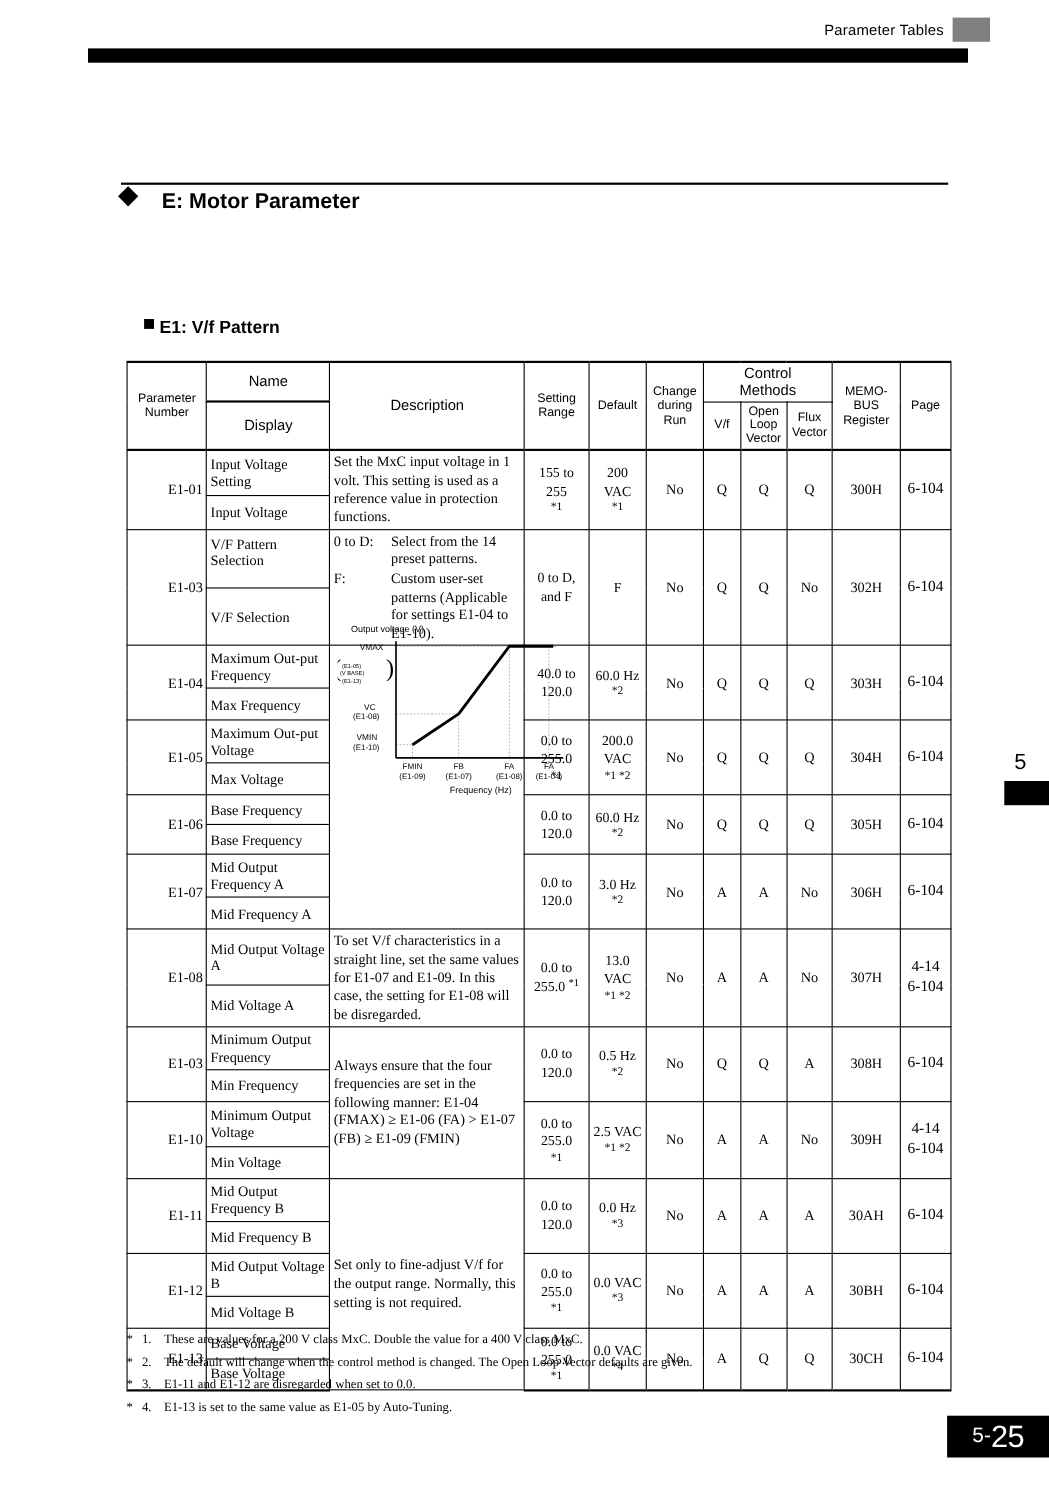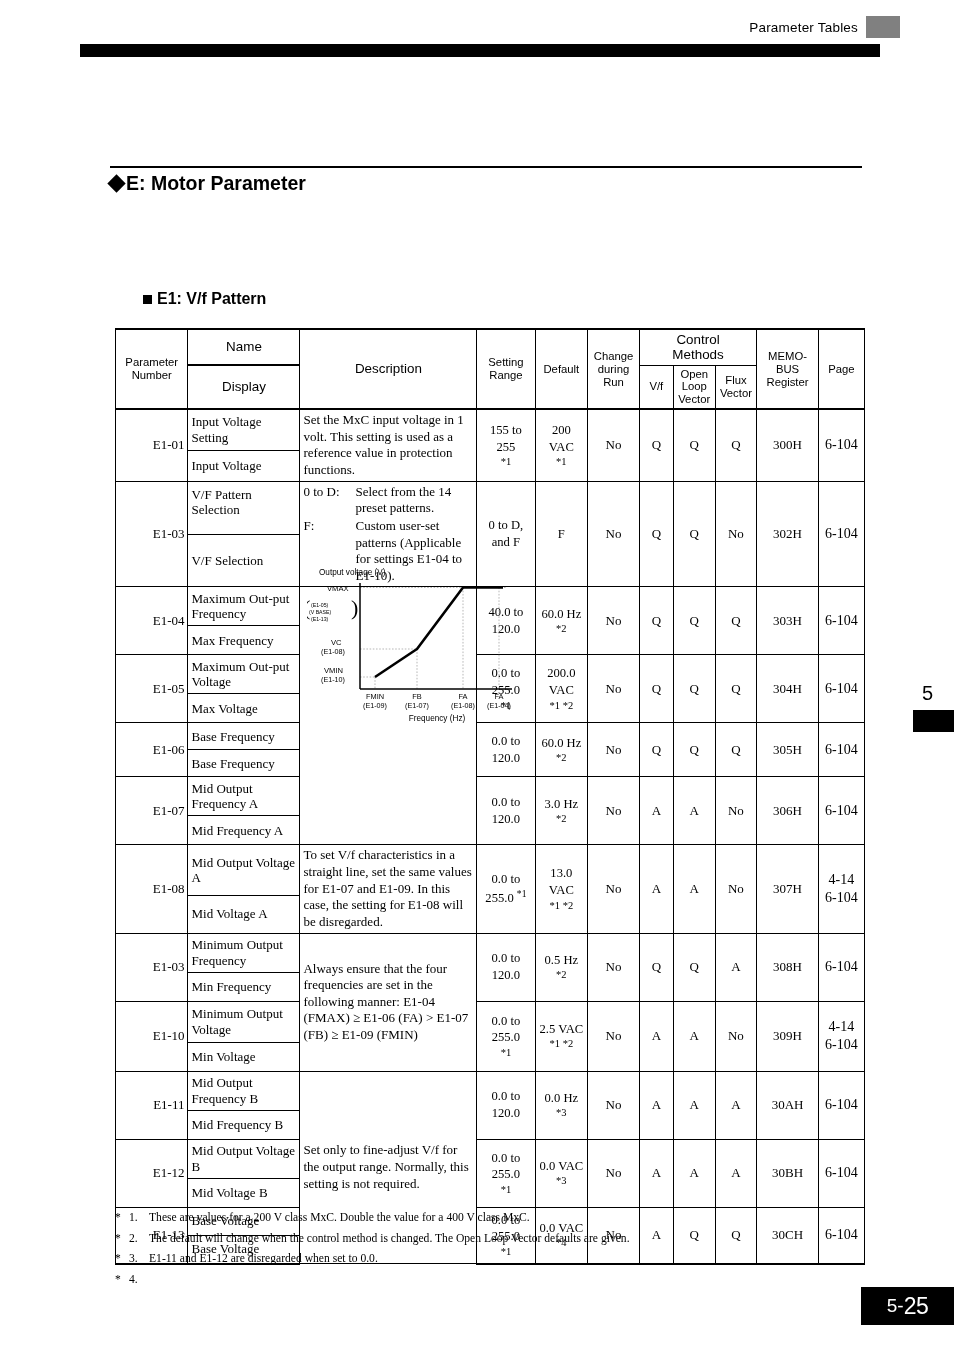--- a/index.html
+++ b/index.html
@@ -29,35 +29,35 @@
   }
 
   
   .sec-rule{
     position:absolute;left:110px;top:166px;width:752px;height:1.6px;background:#000;
   }
   .sec-title{
     position:absolute;left:110px;top:172px;
     font-family:"Liberation Sans", sans-serif;
     font-weight:bold;font-size:19.5px;
-    display:flex;align-items:center;gap:3px;
+    display:flex;align-items:flex-start;gap:24px;
   }
   .diamond{
     width:13px;height:13px;background:#000;
     transform:rotate(45deg);display:inline-block;
   }
   .intro{
     position:absolute;left:151px;top:212px;width:712px;
     font-size:14.6px;line-height:1.52;
   }
   .sub-title{
     position:absolute;left:131px;top:290px;
     font-family:"Liberation Sans", sans-serif;
     font-weight:bold;font-size:16px;
-    display:flex;align-items:center;gap:5px;margin-left:12px;
+    display:flex;gap:5px;
   }
   .sq{width:9px;height:9px;background:#000;display:inline-block;}
 
   
   .tbl-wrap{position:absolute;left:115px;top:328px;width:750px;}
   table.pt{
     border-collapse:collapse;
     width:750px;
     table-layout:fixed;
     font-size:11.6px;
@@ -113,21 +113,21 @@
     font-size:20px;font-weight:normal;
   }
   .chap-blk{position:absolute;left:913px;top:710px;width:41px;height:22px;background:#000;}
   .folio{
     position:absolute;left:861px;top:1287px;width:93px;height:38px;
     background:#000;color:#fff;
     font-family:"Liberation Sans", sans-serif;
     display:flex;align-items:center;justify-content:center;
   }
   .folio .small{font-size:19px;}
-  .folio .large{font-size:23px;letter-spacing:-.5px;}
+  .folio .large{font-size:28px;letter-spacing:-.5px;}
 </style>
 </head>
 <body>
 
 <div class="page">
 
   <div class="hdr-text">Parameter Tables</div>
   <div class="hdr-graybox"></div>
   <div class="hdr-bar"></div>
 
@@ -519,20 +519,21 @@
       <span>The default will change when the control method is changed. The Open Loop Vector defaults are given.</span>
     </div>
     <div class="row">
       <span class="star">*</span>
       <span class="num">3.</span>
       <span>E1-11 and E1-12 are disregarded when set to 0.0.</span>
     </div>
     <div class="row">
       <span class="star">*</span>
       <span class="num">4.</span>
+      <span>E1-13 is set to the same value as E1-05 by Auto-Tuning.</span>
     </div>
   </div>
 
   <div class="chap-num">5</div>
   <div class="chap-blk"></div>
 
   <div class="folio">
     <span class="small">5-</span>
       <span class="large">25</span>
   </div>

